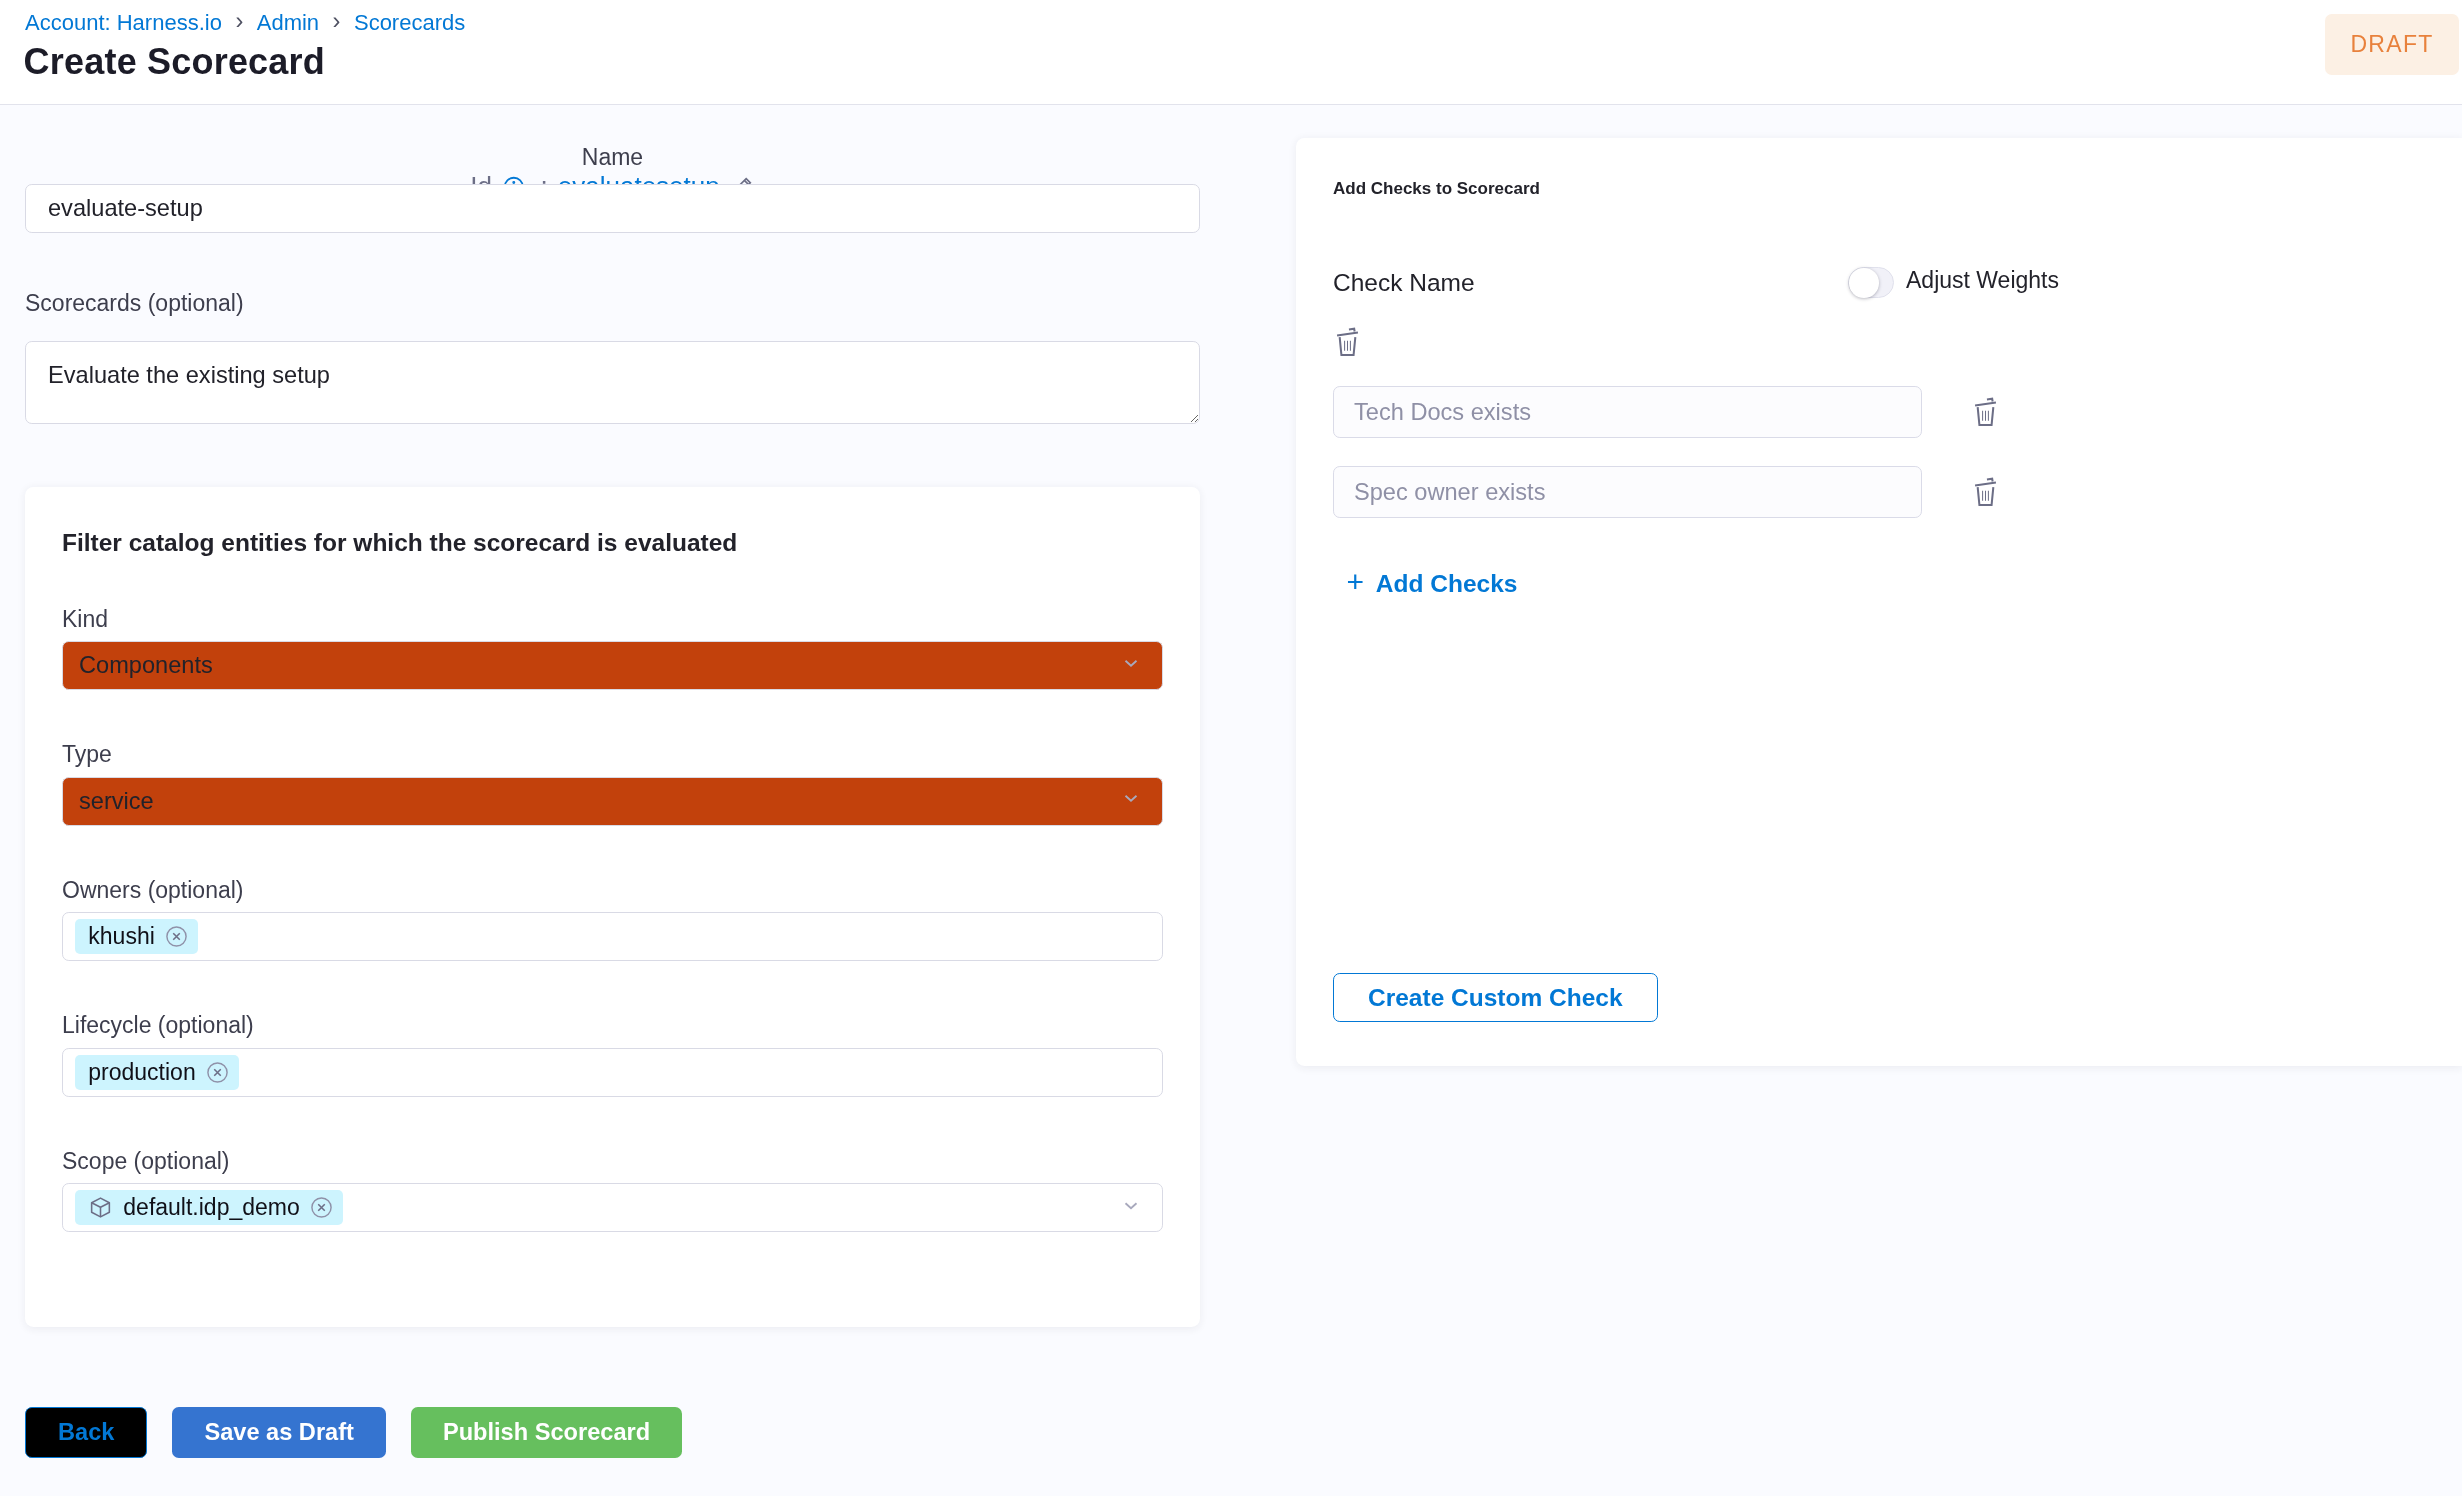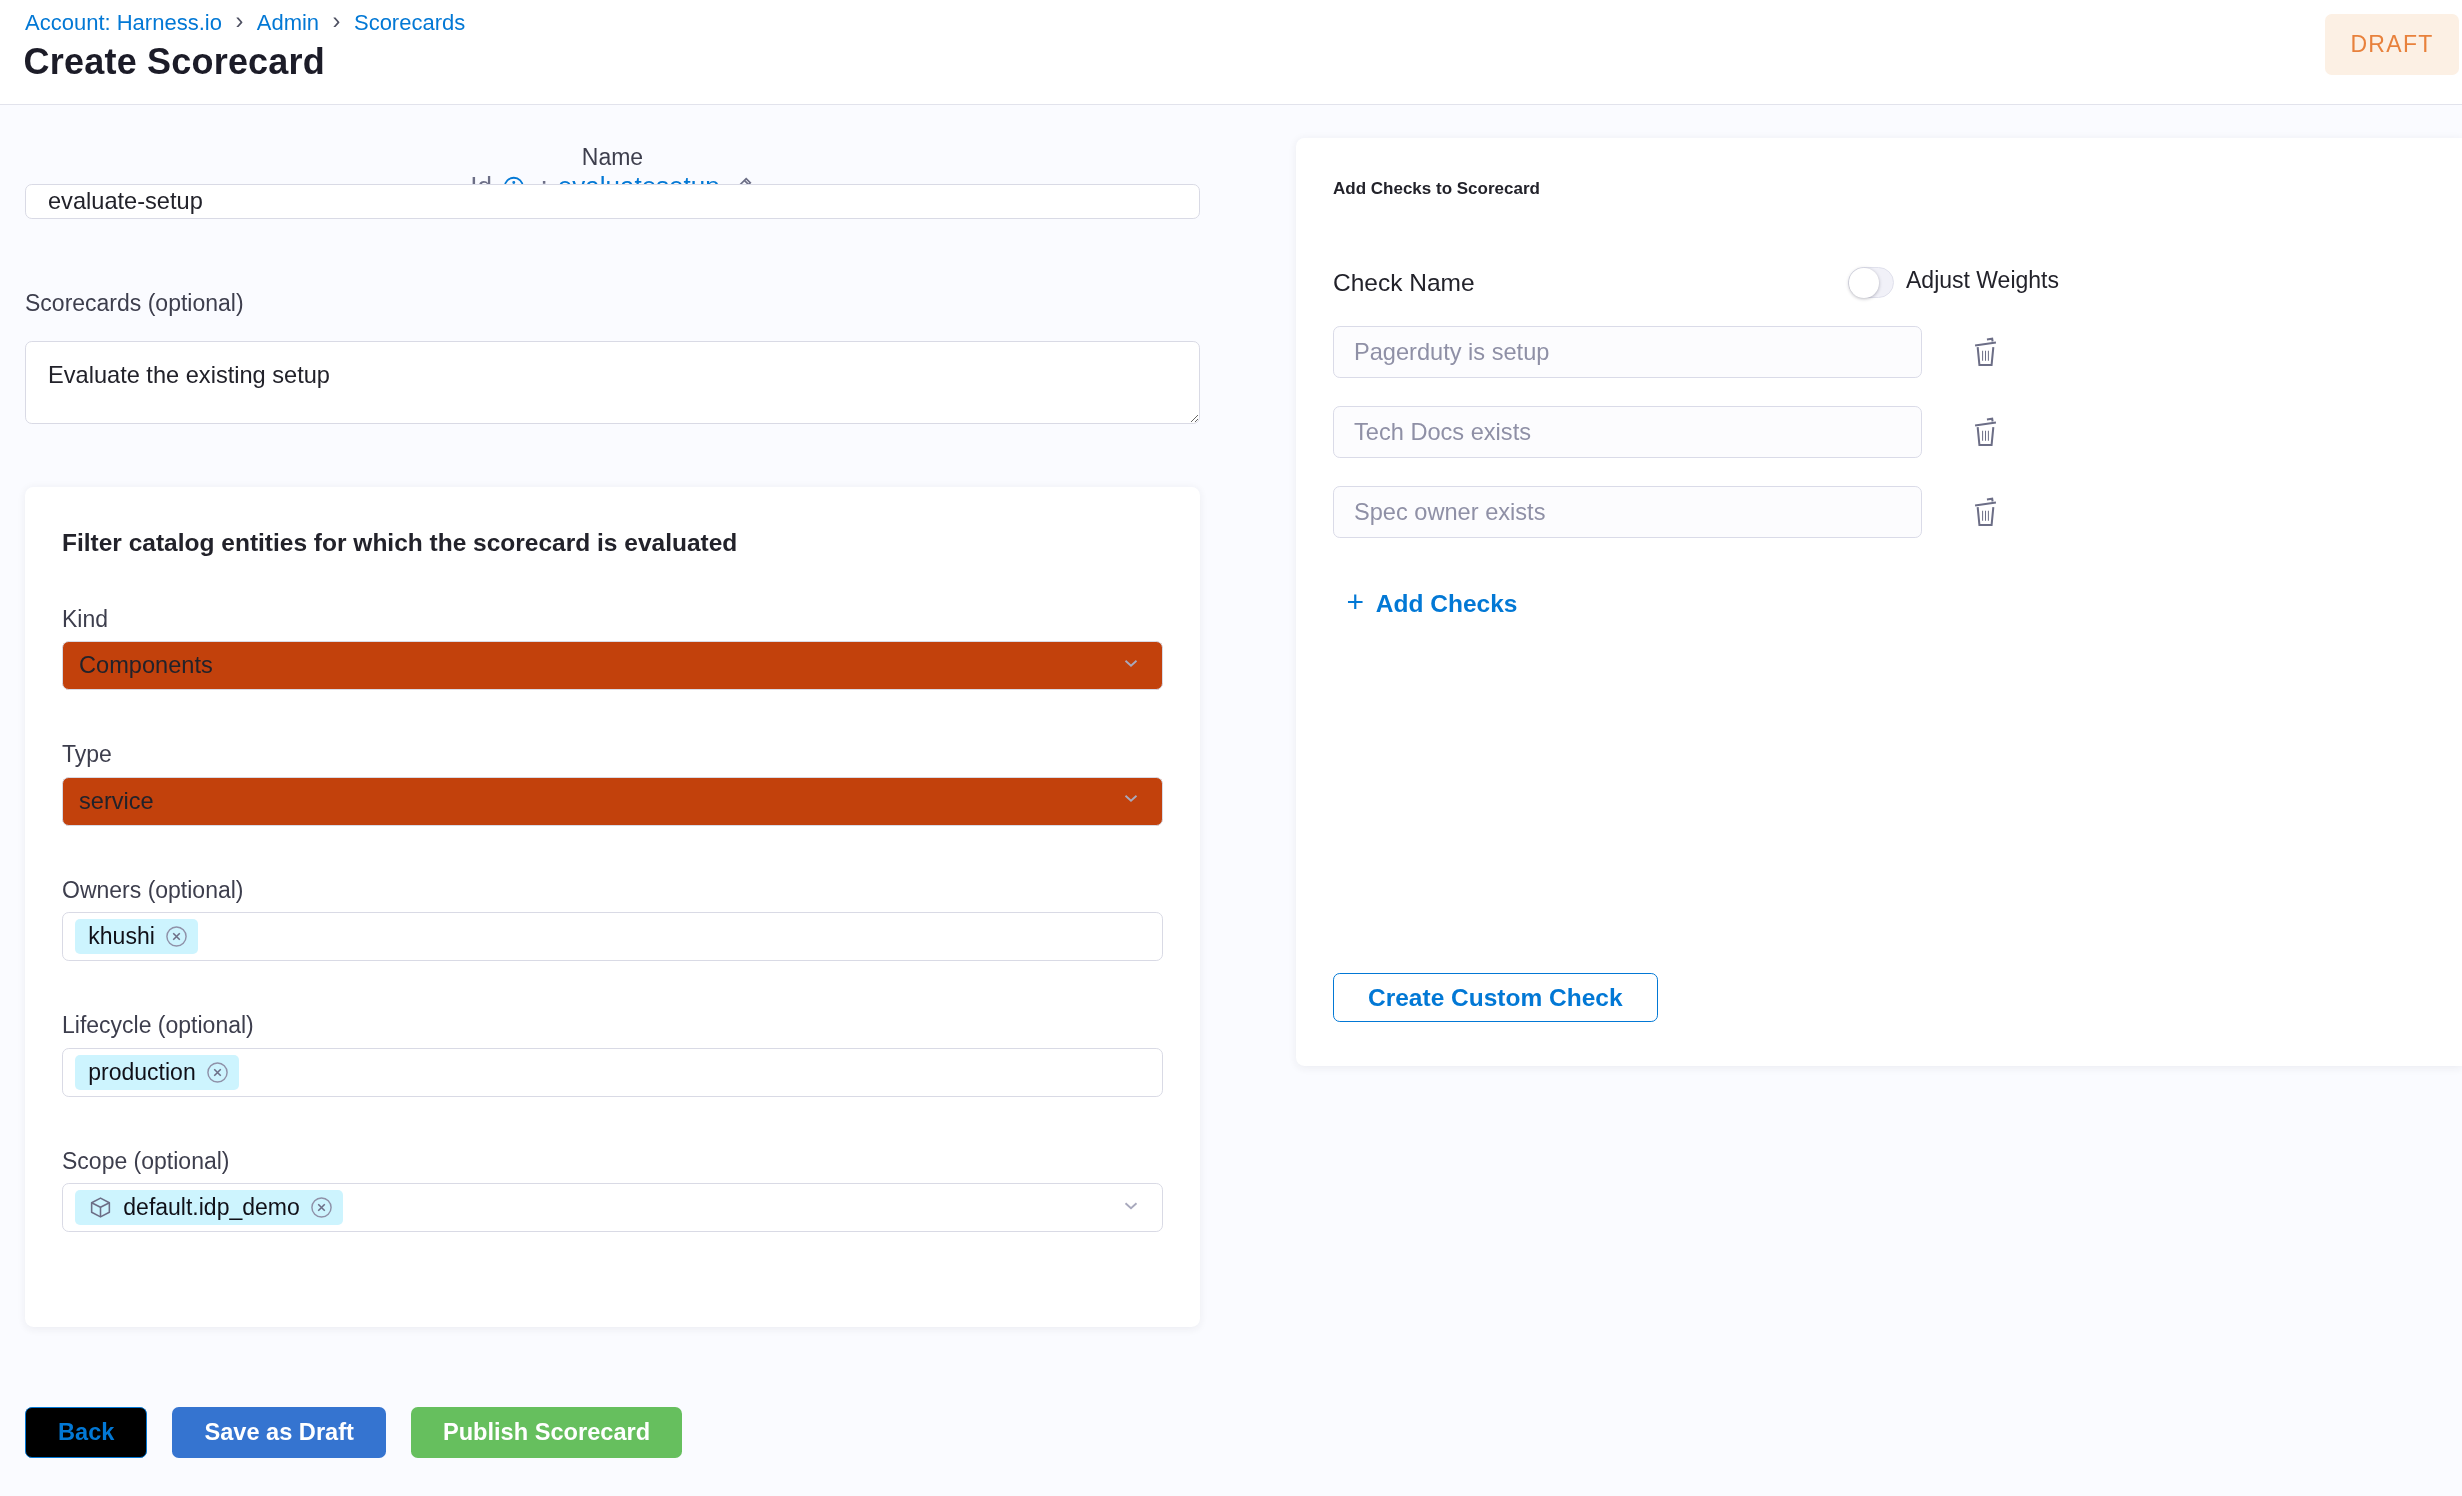--- a/index.html
+++ b/index.html
@@ -31,21 +31,21 @@
   .draft-badge {
     position:absolute; right:3.4px; top:14.4px;
     background:#fcf0e4; color:#e8813c;
     font-size:23px; font-weight:500; letter-spacing:1.3px;
     padding:17px 25px; border-radius:6.8px;
   }
 
   
   .field-label { font-size:23px; color:#3d3e4d; }
   .text-input {
-    width:100%; height:35px; background:#fff;
+    width:100%; height:49px; background:#fff;
     border:0.8px solid #d9dae5; border-radius:6.8px;
     padding:4px 22px; font-size:23.6px; color:#22222a;
     font-family:"Liberation Sans", sans-serif;
     outline:none;
   }
   .select-box {
     position:relative; width:100%; height:49px; background:#c2410c;
     border:0.8px solid #d9dae5; border-radius:6.8px;
     display:flex; align-items:center; padding:0 16px;
     font-size:23.6px; color:#22222a; cursor:pointer;
@@ -300,21 +300,20 @@
     <span class="checkname-label">Check Name</span>
     <span class="adjust-weights">
       <span class="toggle">
           <span class="knob"></span>
         </span>
       <span class="adjust-label">Adjust Weights</span>
     </span>
   </div>
 
   <div class="check-row">
-    <input class="check-input" type="text" value="Pagerduty is setup" style="">
     <button class="trash-btn">
       <svg width="29" height="32" viewBox="0 0 20 22" fill="none" stroke="#6c6e86" stroke-width="1.4">
         <path d="M4.6 7.6 L5.8 20 H14.2 L15.4 7.6"></path>
         <path d="M2.8 6.6 L17.2 4.4"></path>
         <path d="M11 2.4 l3.6 -0.55 l0.3 1.9"></path>
         <path d="M8 10.2 v6.8 M10 10.2 v6.8 M12 10.2 v6.8" stroke-width="0.7"></path>
       </svg>
     </button>
   </div>
   <div class="check-row">

